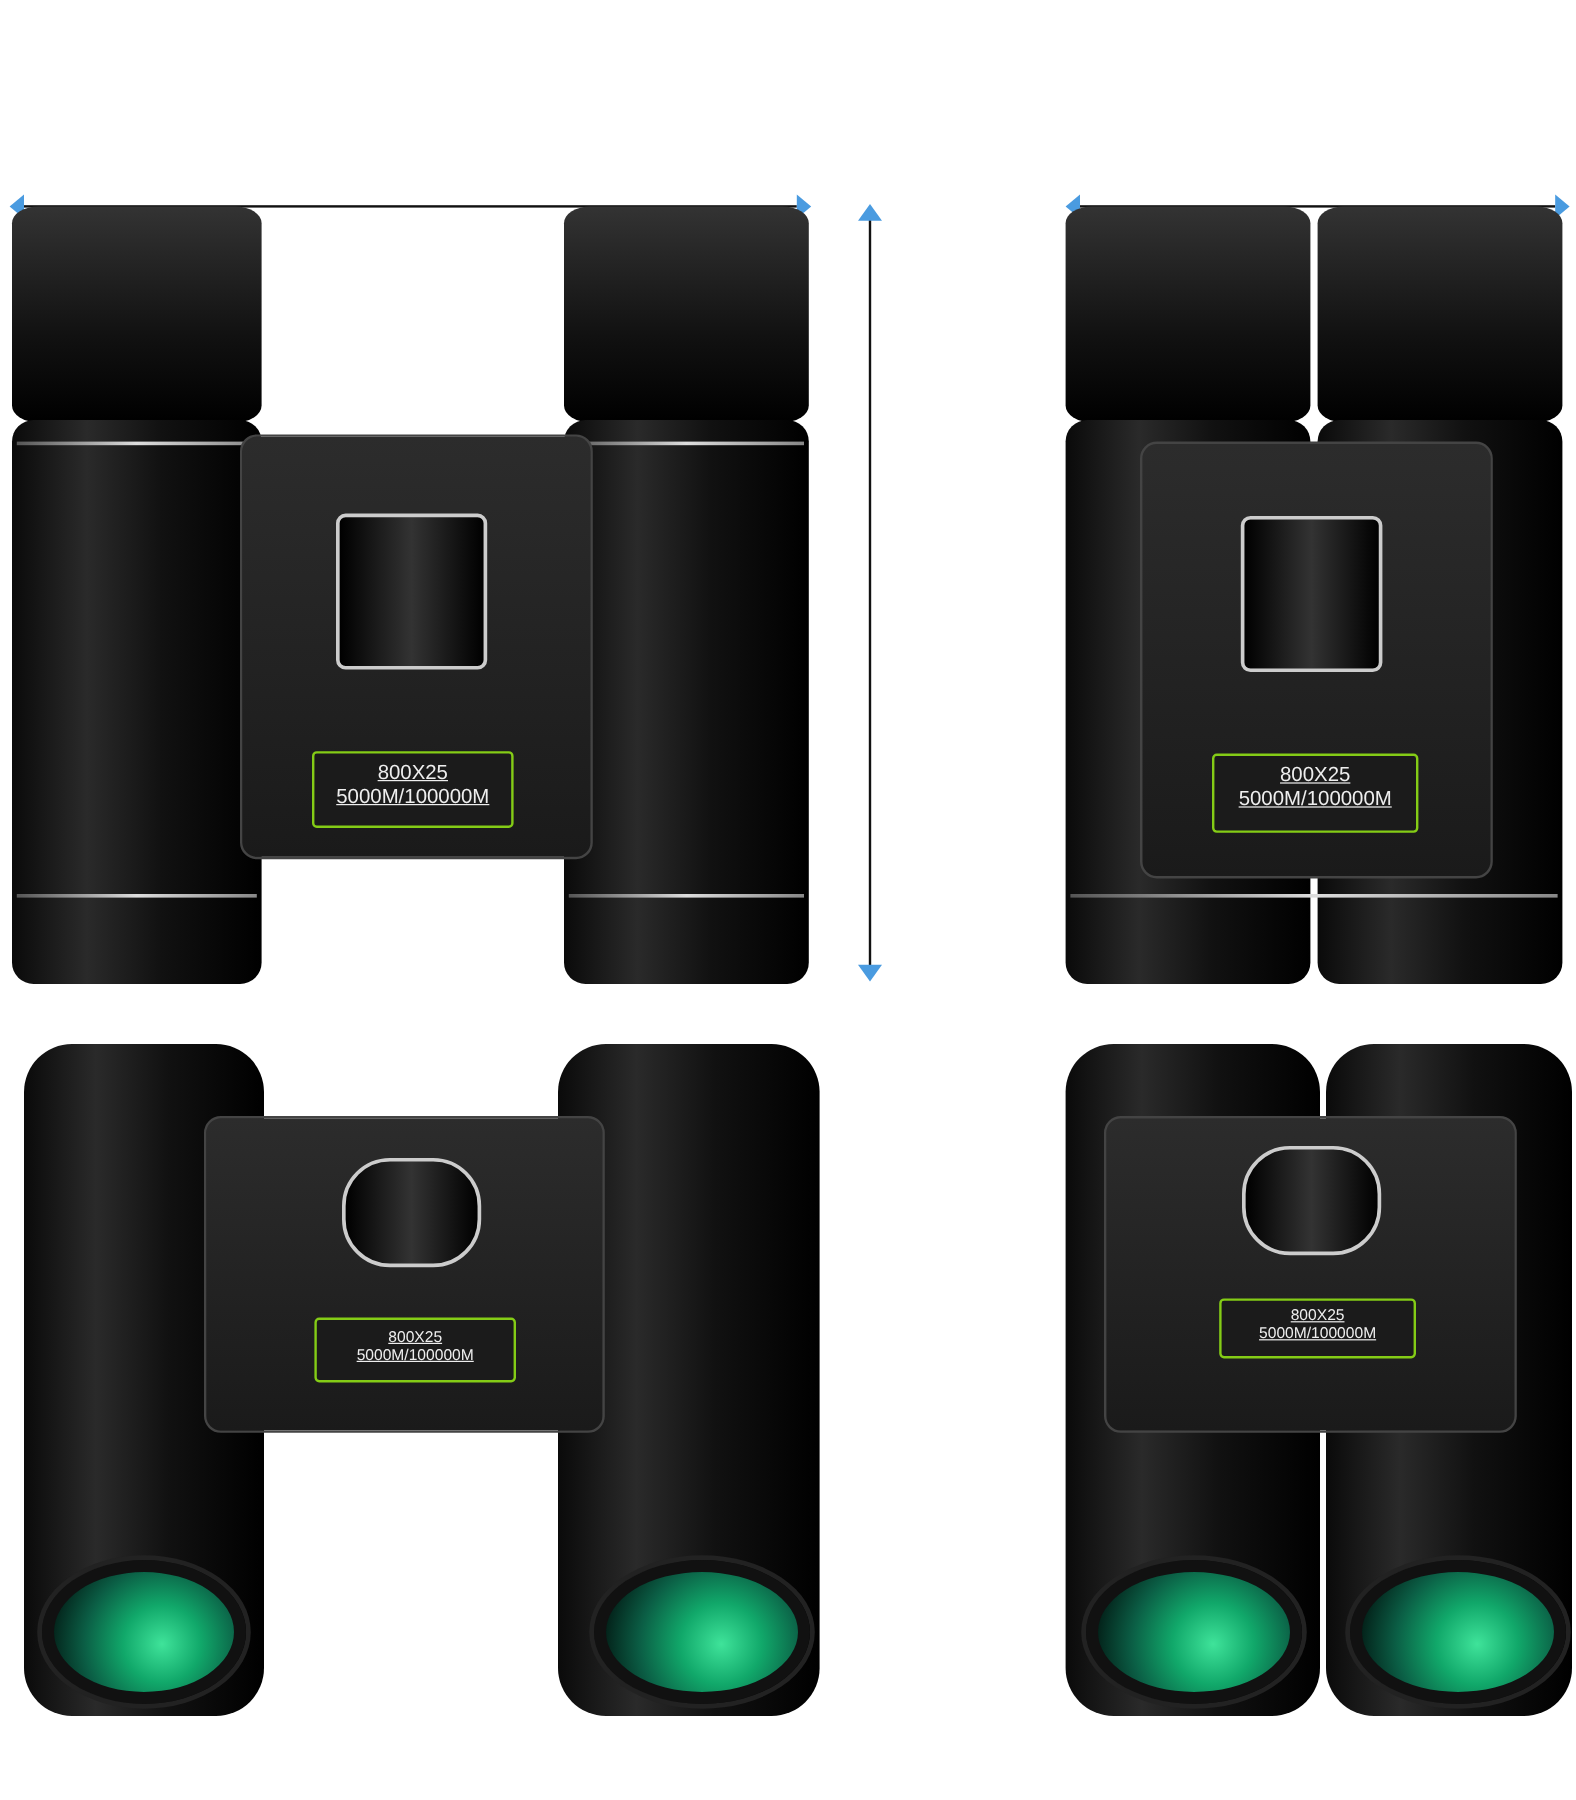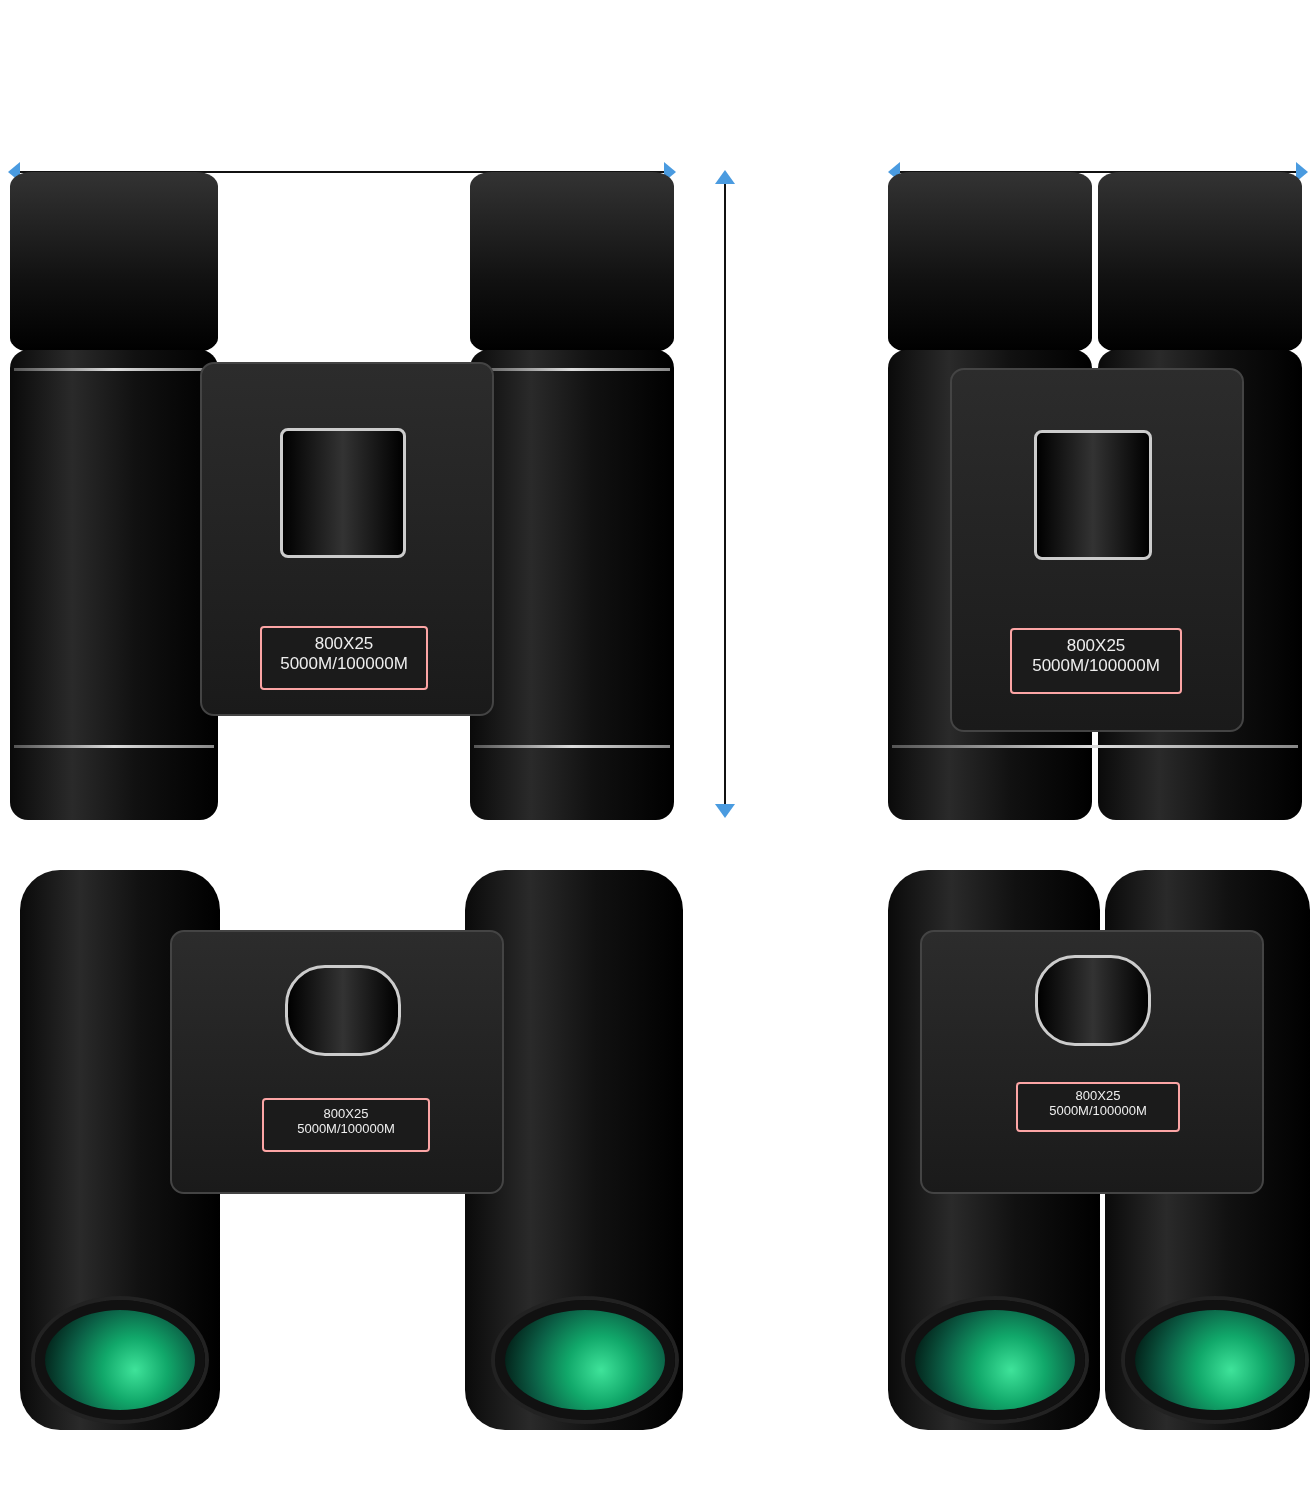--- a/index.html
+++ b/index.html
@@ -8,21 +8,21 @@
   .vline{position:absolute;width:2px;background:#111;}
   .tri-l{position:absolute;width:0;height:0;border-top:10px solid transparent;border-bottom:10px solid transparent;border-right:12px solid #4a9be0;}
   .tri-r{position:absolute;width:0;height:0;border-top:10px solid transparent;border-bottom:10px solid transparent;border-left:12px solid #4a9be0;}
   .tri-u{position:absolute;width:0;height:0;border-left:10px solid transparent;border-right:10px solid transparent;border-bottom:14px solid #4a9be0;}
   .tri-d{position:absolute;width:0;height:0;border-left:10px solid transparent;border-right:10px solid transparent;border-top:14px solid #4a9be0;}
   .barrel{position:absolute;background:linear-gradient(90deg,#0a0a0a 0%,#2a2a2a 30%,#111 60%,#000 100%);border-radius:18px;}
   .cap{position:absolute;background:linear-gradient(180deg,#333 0%,#111 60%,#000 100%);border-radius:22px/14px;}
   .ring{position:absolute;height:3px;background:linear-gradient(90deg,#555,#ddd,#888);}
   .bridge{position:absolute;background:linear-gradient(180deg,#2c2c2c,#1a1a1a);border-radius:14px;border:2px solid #444;}
   .knob{position:absolute;background:linear-gradient(90deg,#000,#333,#000);border:3px solid #ccc;border-radius:8px;}
-  .label{position:absolute;background:#1b1b1b;border:2px solid #fca5a5;border-radius:4px;color:#eee;text-align:center;}
+  .label{position:absolute;background:#1b1b1b;border:2px solid #84cc16;border-radius:4px;color:#eee;text-align:center;text-decoration:underline;}
   .lens{position:absolute;border-radius:50%;background:radial-gradient(circle at 60% 60%,#3fe39a 0%,#11a86a 30%,#0b5e45 60%,#053024 80%,#000 100%);border:10px solid #111;box-shadow:0 0 0 4px #222;}
 </style>
 </head>
 <body>
 
 <div>
   <div class="hline" style="left:20px;top:171px;width:644px;"></div>
   <div class="tri-l" style="left:8px;top:162px;"></div>
   <div class="tri-r" style="left:664px;top:162px;"></div>
 </div>

